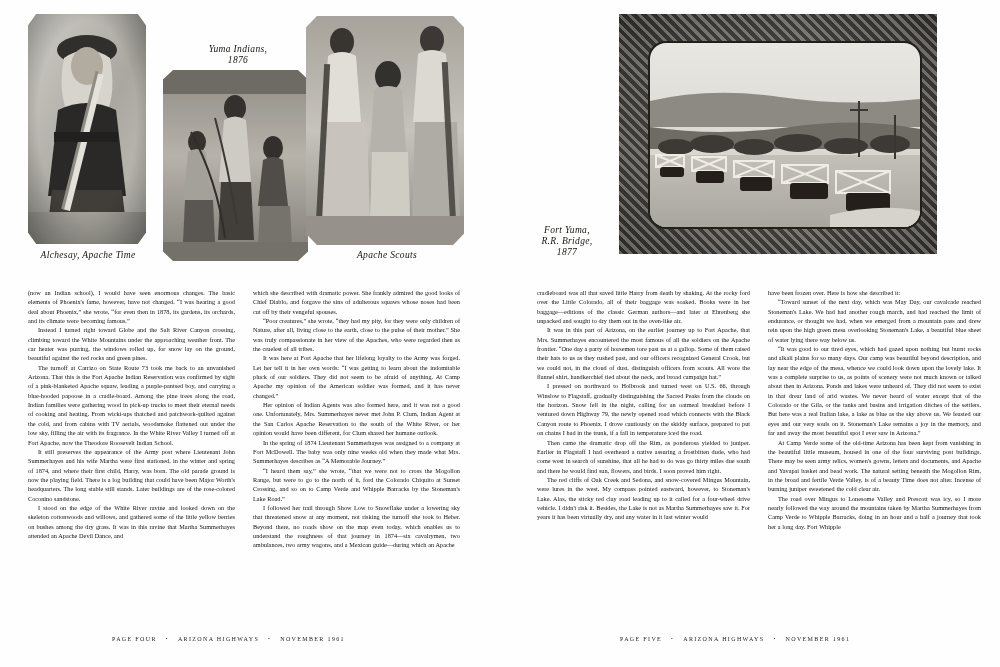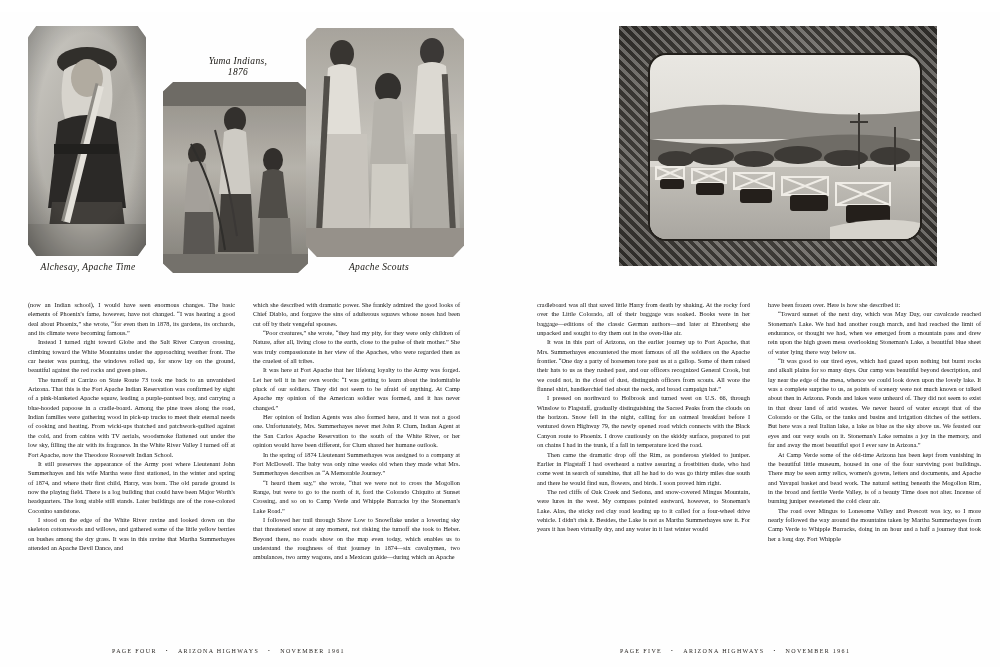--- a/index.html
+++ b/index.html
@@ -12,21 +12,20 @@
     height: 667px;
     overflow: hidden;
     font-family: "Liberation Serif", "DejaVu Serif", serif;
     color: #000000;
     position: relative;
   }
   .spread {
     position: absolute;
     inset: 0;
     background: #fefefe;
-    margin-top: 12px;
   }
 
   
   .plate {
     position: absolute;
     left: 0; top: 0;
     width: 1000px; height: 278px;
   }
 
   
@@ -78,21 +77,21 @@
     font-style: italic;
     font-size: 9.5px;
     letter-spacing: .35px;
     color: #16140f;
     text-align: center;
     line-height: 11px;
     white-space: pre-line;
   }
   #cap-yuma { left: 178px; top: 44px; width: 120px; }
   #cap-alchesay { left: 20px; top: 250px; width: 136px; }
-  #cap-scouts { left: 304px; top: 250px; width: 150px; }
+  #cap-scouts { left: 312px; top: 250px; width: 150px; }
   #cap-fortyuma { left: 520px; top: 225px; width: 94px; text-align: center; }
 
   
   .page {
     position: absolute;
     top: 288px;
     height: 340px;
   }
   #page-left  { left: 28px;  width: 432px; }
   #page-right { left: 537px; width: 444px; }
@@ -278,20 +277,23 @@
 
           <path d="M180 172 q50 -12 90 -4 l0 16 -90 0z" fill="#d6d3cc"></path>
         </svg>
       </div>
     </div>
 
     <div class="caption" id="cap-yuma">Yuma Indians,
 1876</div>
     <div class="caption" id="cap-alchesay">Alchesay, Apache Time</div>
     <div class="caption" id="cap-scouts">Apache Scouts</div>
+    <div class="caption" id="cap-fortyuma">Fort Yuma,
+R.R. Bridge,
+1877</div>
   </div>
 
   <div class="page" id="page-left">
     <div class="cols">
       <div class="col">
         <p class="first">(now an Indian school), I would have seen enormous changes. The basic elements of Phoenix's fame, however, have not changed. “I was hearing a good deal about Phoenix,” she wrote, “for even then in 1878, its gardens, its orchards, and its climate were becoming famous.”</p>
         <p>Instead I turned right toward Globe and the Salt River Canyon crossing, climbing toward the White Mountains under the approaching weather front. The car heater was purring, the windows rolled up, for snow lay on the ground, beautiful against the red rocks and green pines.</p>
         <p>The turnoff at Carrizo on State Route 73 took me back to an unvanished Arizona. That this is the Fort Apache Indian Reservation was confirmed by sight of a pink-blanketed Apache squaw, leading a purple-pantsed boy, and carrying a blue-hooded papoose in a cradle-board. Among the pine trees along the road, Indian families were gathering wood in pick-up trucks to meet their eternal needs of cooking and heating. From wicki-ups thatched and patchwork-quilted against the cold, and from cabins with TV aerials, woodsmoke flattened out under the low sky, filling the air with its fragrance. In the White River Valley I turned off at Fort Apache, now the Theodore Roosevelt Indian School.</p>
         <p>It still preserves the appearance of the Army post where Lieutenant John Summerhayes and his wife Martha were first stationed, in the winter and spring of 1874, and where their first child, Harry, was born. The old parade ground is now the playing field. There is a log building that could have been Major Worth's headquarters. The long stable still stands. Later buildings are of the rose-colored Coconino sandstone.</p>
         <p>I stood on the edge of the White River ravine and looked down on the skeleton cottonwoods and willows, and gathered some of the little yellow berries on bushes among the dry grass. It was in this ravine that Martha Summerhayes attended an Apache Devil Dance, and</p>

